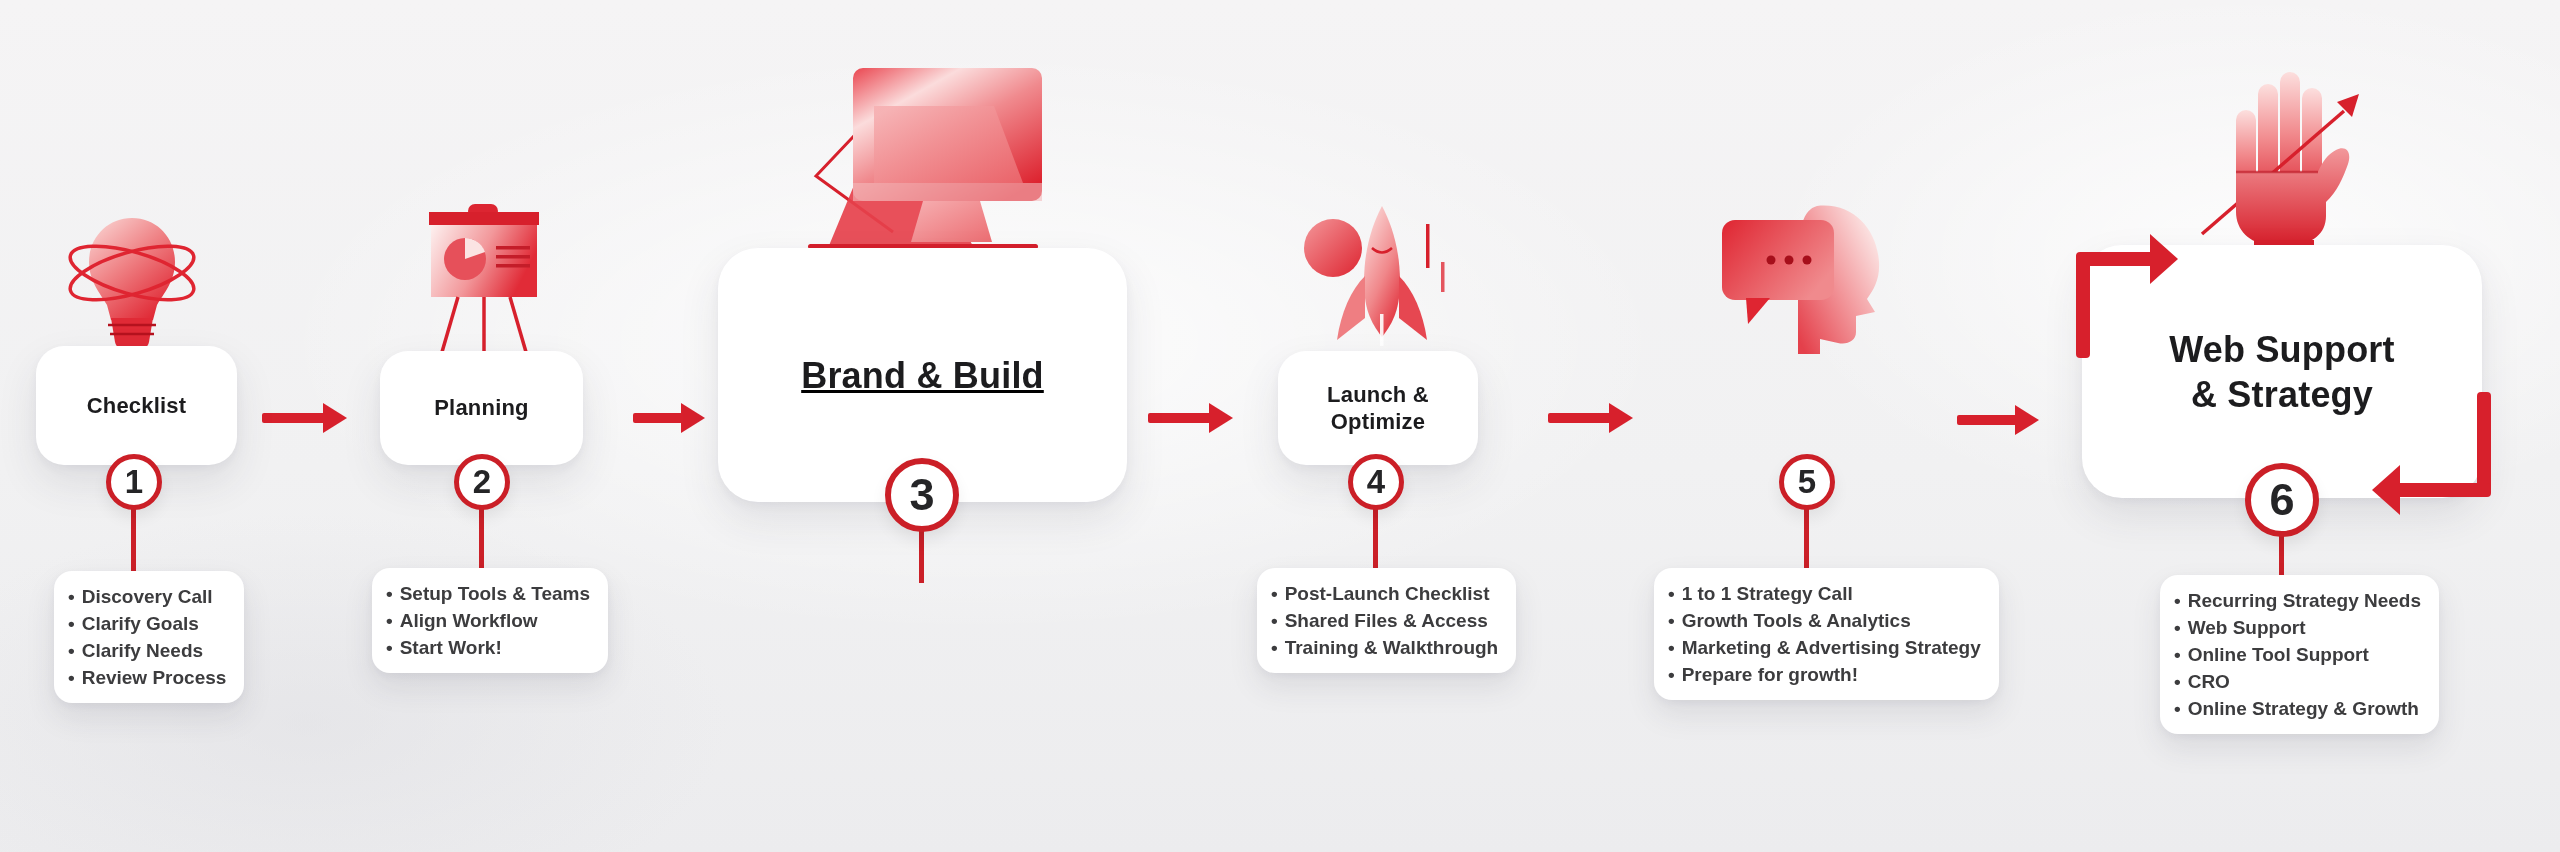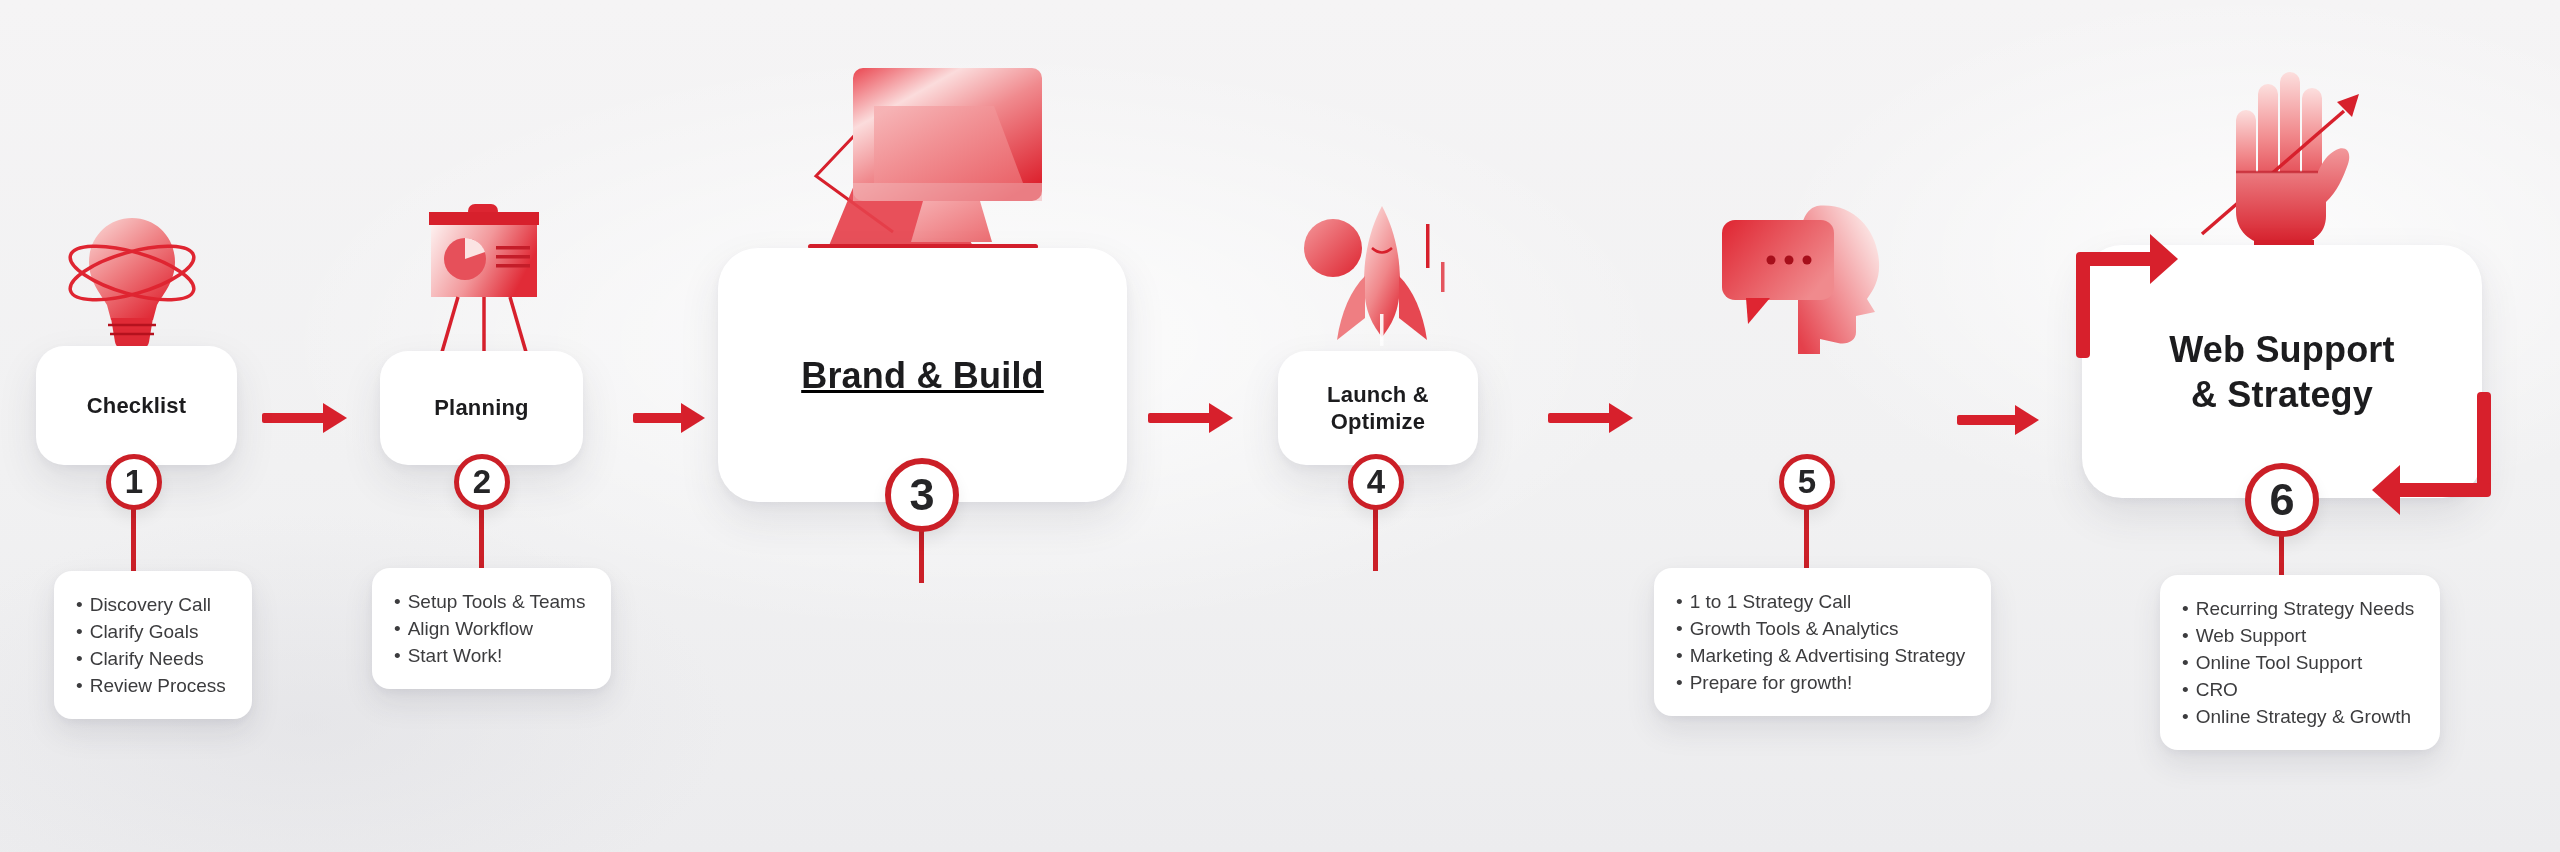--- a/index.html
+++ b/index.html
@@ -26,21 +26,21 @@
     font-weight:700;color:#252527;z-index:3;box-shadow:0 8px 16px rgba(0,0,0,.07);
   }
   .num-badge.small{width:46px;height:46px;font-size:33px;}
   .num-badge.big{width:62px;height:62px;font-size:45px;border-width:6px;}
   .connector{position:absolute;width:5px;background:#cb2028;z-index:1;}
   .bullets-box{
     position:absolute;background:#fff;border-radius:18px;
     box-shadow:0 14px 30px rgba(45,45,70,.10), 0 3px 8px rgba(45,45,70,.05);
     padding:12px 18px 12px 14px;z-index:2;
   }
-  .bullets-box ul{list-style:none;margin:8px;padding:0;}
+  .bullets-box ul{list-style:none;margin:0;padding:0;font-weight:bold;}
   .bullets-box li{font-size:19px;line-height:27px;color:#3c3c3e;white-space:nowrap;}
   .bullets-box li::before{content:"•";margin-right:7px;}
   .flow-arrow{position:absolute;height:30px;z-index:1;}
   .flow-arrow .shaft{position:absolute;left:0;right:20px;top:10px;height:10px;background:#d7202c;border-radius:2px;}
   .flow-arrow .head{position:absolute;right:0;top:0;width:0;height:0;
     border-top:15px solid transparent;border-bottom:15px solid transparent;border-left:24px solid #d7202c;}
   .loop-bar{position:absolute;background:#d7202c;z-index:4;}
   .loop-head{position:absolute;width:0;height:0;z-index:4;}
   .loop-head.right{border-top:25px solid transparent;border-bottom:25px solid transparent;border-left:28px solid #d7202c;}
   .loop-head.left{border-top:25px solid transparent;border-bottom:25px solid transparent;border-right:28px solid #d7202c;}
@@ -173,20 +173,27 @@
     <path d="M79 50Q89 59 99 50" fill="none" stroke="#d7202c" stroke-width="2.5"></path>
     <rect x="133" y="26" width="3.5" height="44" fill="#d7202c"></rect>
     <rect x="148" y="64" width="3.5" height="30" fill="#e4555e"></rect>
     <rect x="87" y="116" width="3.5" height="32" fill="#ffffff" opacity="0.9"></rect>
   </svg>
   <div class="step-card" style="left:1278px;top:351px;width:200px;height:114px;">
     <div class="step-title">Launch &amp; Optimize</div>
   </div>
   <div class="connector" style="left:1373px;top:505px;height:66px;"></div>
   <div class="num-badge small" style="left:1348px;top:454px;">4</div>
+  <div class="bullets-box" style="left:1257px;top:568px;">
+    <ul>
+        <li>Post-Launch Checklist</li>
+        <li>Shared Files &amp; Access</li>
+        <li>Training &amp; Walkthrough</li>
+      </ul>
+  </div>
 
   <div class="flow-arrow" style="left:1548px;top:403px;width:85px;">
     <div class="shaft"></div>
       <div class="head"></div>
   </div>
 
   <svg class="icon" style="left:1716px;top:192px;" width="180" height="162" viewBox="0 0 180 162">
     <defs>
       <linearGradient id="ig5" x1="1" y1="0.2" x2="0.1" y2="1">
         <stop offset="0" stop-color="#fceae9"></stop>

